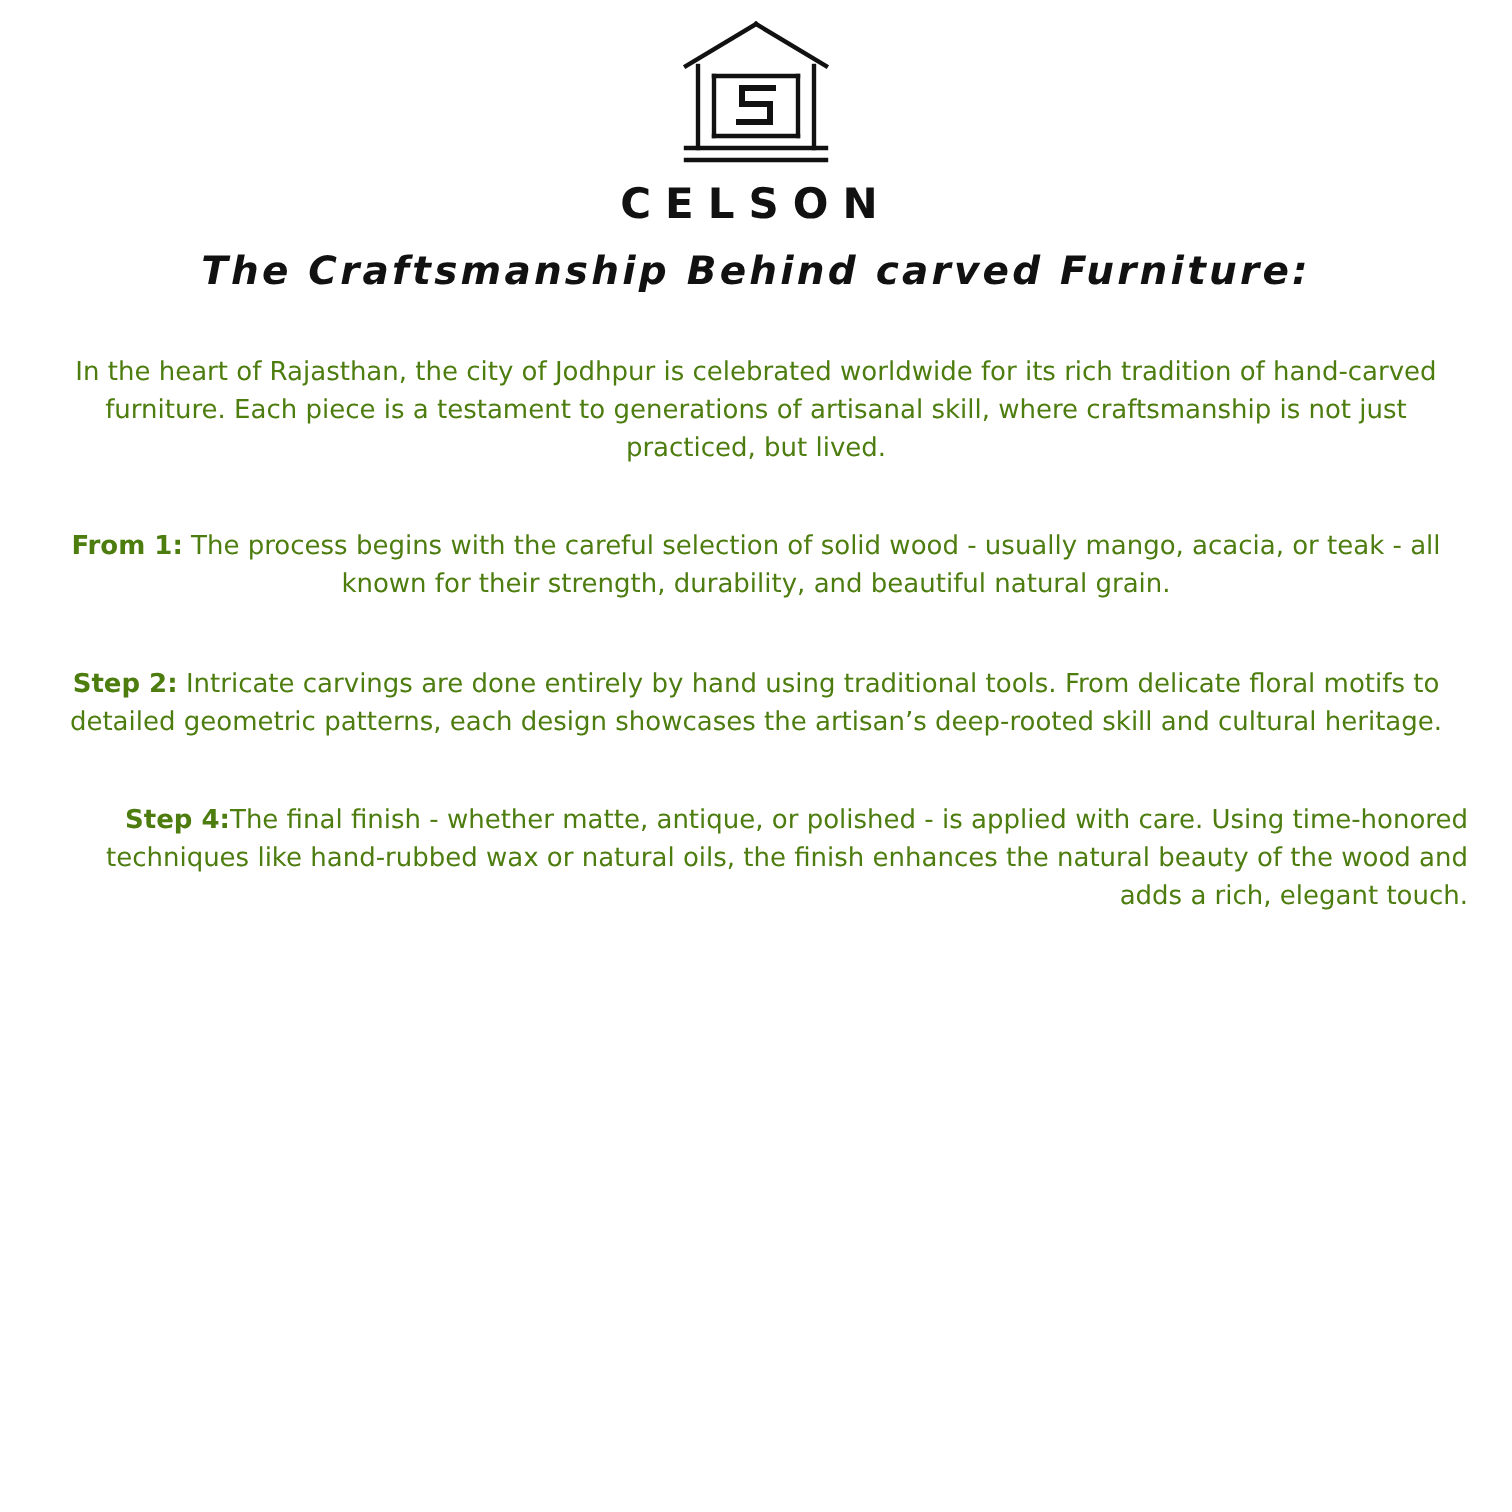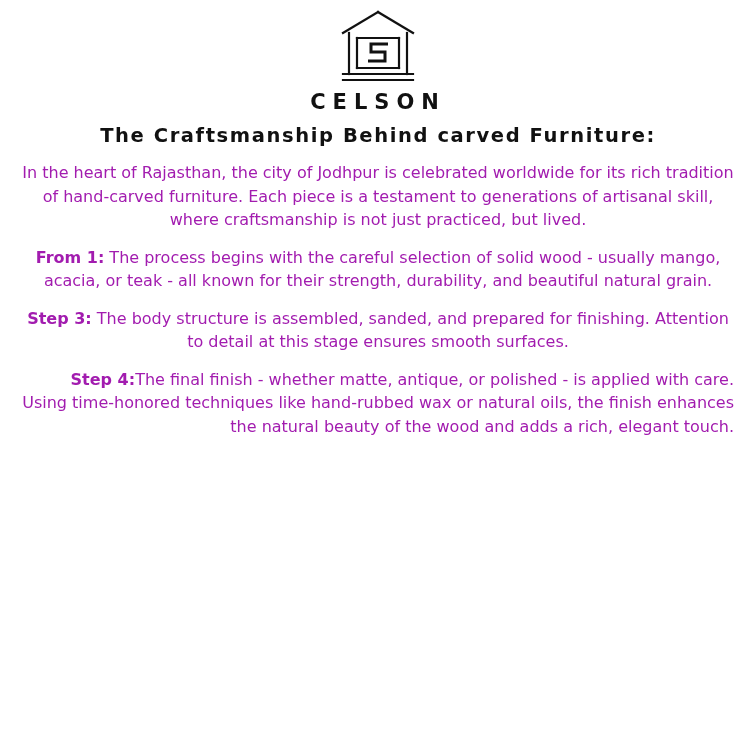--- a/index.html
+++ b/index.html
@@ -37,27 +37,28 @@
     margin: 2px 0 10px 0;
     color: #111;
   }
   .headline {
     font-size: 19.5px;
     font-weight: 700;
     letter-spacing: 1.6px;
     text-align: center;
     margin: 0 0 14px 0;
     color: #111;
+    font-style: italic;
   }
   p.body {
-    font-size: 16px;
+    font-size: 13px;
     line-height: 1.47;
     text-align: center;
-    margin: 0 0 14px 0;
-    color: #a21caf;
+    margin: 16px 0 14px 0;
+    color: #4d7c0f;
     max-width: 716px;
   }
   p.tight {
     margin-bottom: 4px;
     text-align: right;
   }
   .step {
     font-weight: 700;
   }
 </style>
@@ -89,23 +90,23 @@
   <div class="brand">CELSON</div>
 
   <div class="headline">The Craftsmanship Behind carved Furniture:</div>
 
   <p class="body">In the heart of Rajasthan, the city of Jodhpur is celebrated worldwide for its rich tradition of hand-carved furniture. Each piece is a testament to generations of artisanal skill, where craftsmanship is not just practiced, but lived.</p>
 
   <p class="body">
     <span class="step">From 1:</span><span> The process begins with the careful selection of solid wood - usually mango, acacia, or teak - all known for their strength, durability, and beautiful natural grain.</span>
   </p>
 
+  <p class="body">
+    <span class="step">Step 2:</span><span> Intricate carvings are done entirely by hand using traditional tools. From delicate floral motifs to detailed geometric patterns, each design showcases the artisan’s deep-rooted skill and cultural heritage.</span>
+  </p>
 
-  <p class="body">
-    <span class="step">Step 3:</span><span> The body structure is assembled, sanded, and prepared for finishing. Attention to detail at this stage ensures smooth surfaces.</span>
-  </p>
 
   <p class="body tight">
     <span class="step">Step 4:</span><span>The final finish - whether matte, antique, or polished - is applied with care. Using time-honored techniques like hand-rubbed wax or natural oils, the finish enhances the natural beauty of the wood and adds a rich, elegant touch.</span>
   </p>
 
 
 </div>
 
 </body></html>

